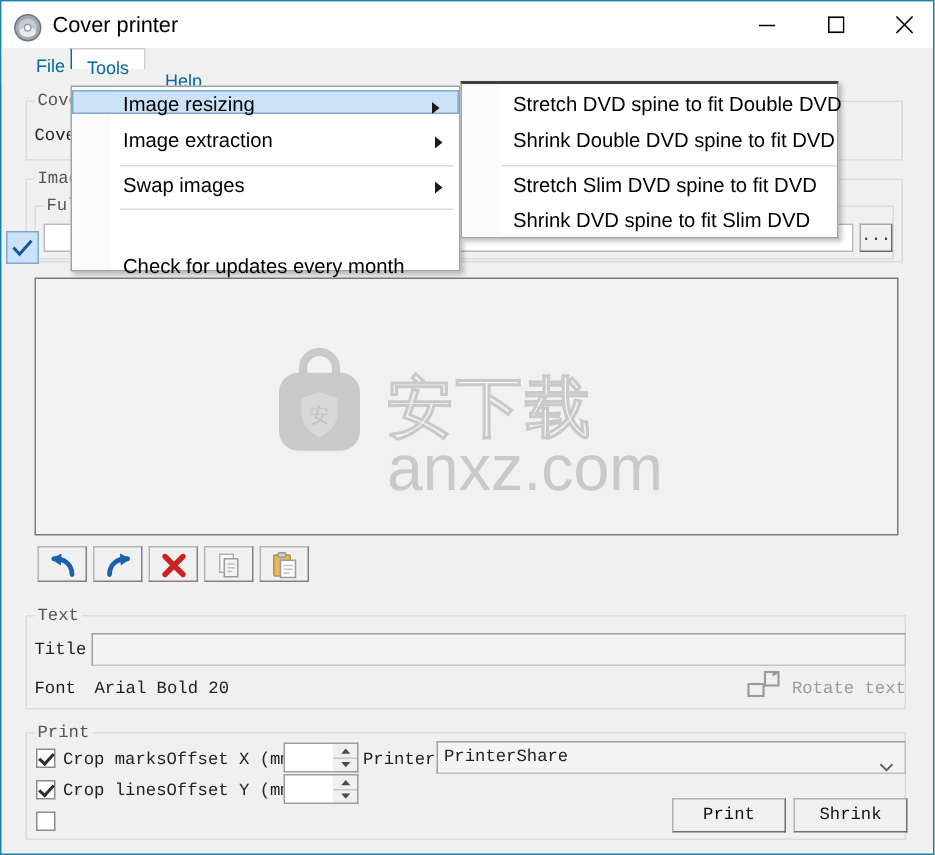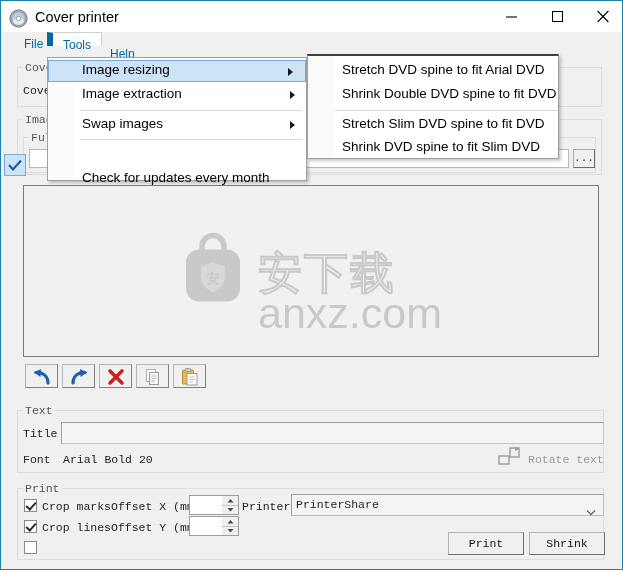--- a/index.html
+++ b/index.html
@@ -65,21 +65,21 @@
     font-size: 12px;
     color: #0369a1;
     padding: 0 10px;
     white-space: nowrap;
     cursor: default;
   }
   #menu-file  { left: 13px; }
   #menu-tools {
     left: 46px;
     background: #ffffff;
-    border-left: 6px solid #0369a1;
+    border-left: 1px solid #0369a1;
     border-right: 1px solid #cfcfcf;
     border-top: 1px solid #cfcfcf;
     height: 14px;
     text-align: center;
   }
   #menu-help  { left: 99px; margin-top: 10px; }
 
   
   .groupbox {
     position: absolute;
@@ -264,21 +264,21 @@
     z-index: 50;
   }
   #tools-gutter {
     position: absolute; left: 0; top: 0;
     width: 26px; height: 100%;
     background: #fbfbfb;
   }
   .m-item {
     position: absolute;
     left: 1px;
-    width: 258px; height: 22px;
+    width: 258px; height: 16px;
     cursor: default;
   }
   .m-item .m-label {
     position: absolute;
     left: 33px; top: 2px;
     font-size: 13.5px;
     color: #000;
     white-space: nowrap;
   }
   .m-item.sel {
@@ -553,21 +553,21 @@
   <div id="check-box-mark">
     <svg width="20" height="20" viewBox="0 0 20 20">
       <path d="M4 10 L8 14.5 L16 5.5" fill="none" stroke="#14589c" stroke-width="2"></path>
     </svg>
   </div>
 
   <div id="sub-menu">
     <div id="sub-gutter"></div>
 
     <div class="s-item" style="top:4px;">
-      <span class="s-label">Stretch DVD spine to fit Arial DVD</span>
+      <span class="s-label">Stretch DVD spine to fit Double DVD</span>
     </div>
     <div class="s-item" style="top:28px;">
       <span class="s-label">Shrink Double DVD spine to fit DVD</span>
     </div>
 
     <div class="s-sep" style="top:54px;"></div>
 
     <div class="s-item" style="top:58px;">
       <span class="s-label">Stretch Slim DVD spine to fit DVD</span>
     </div>

